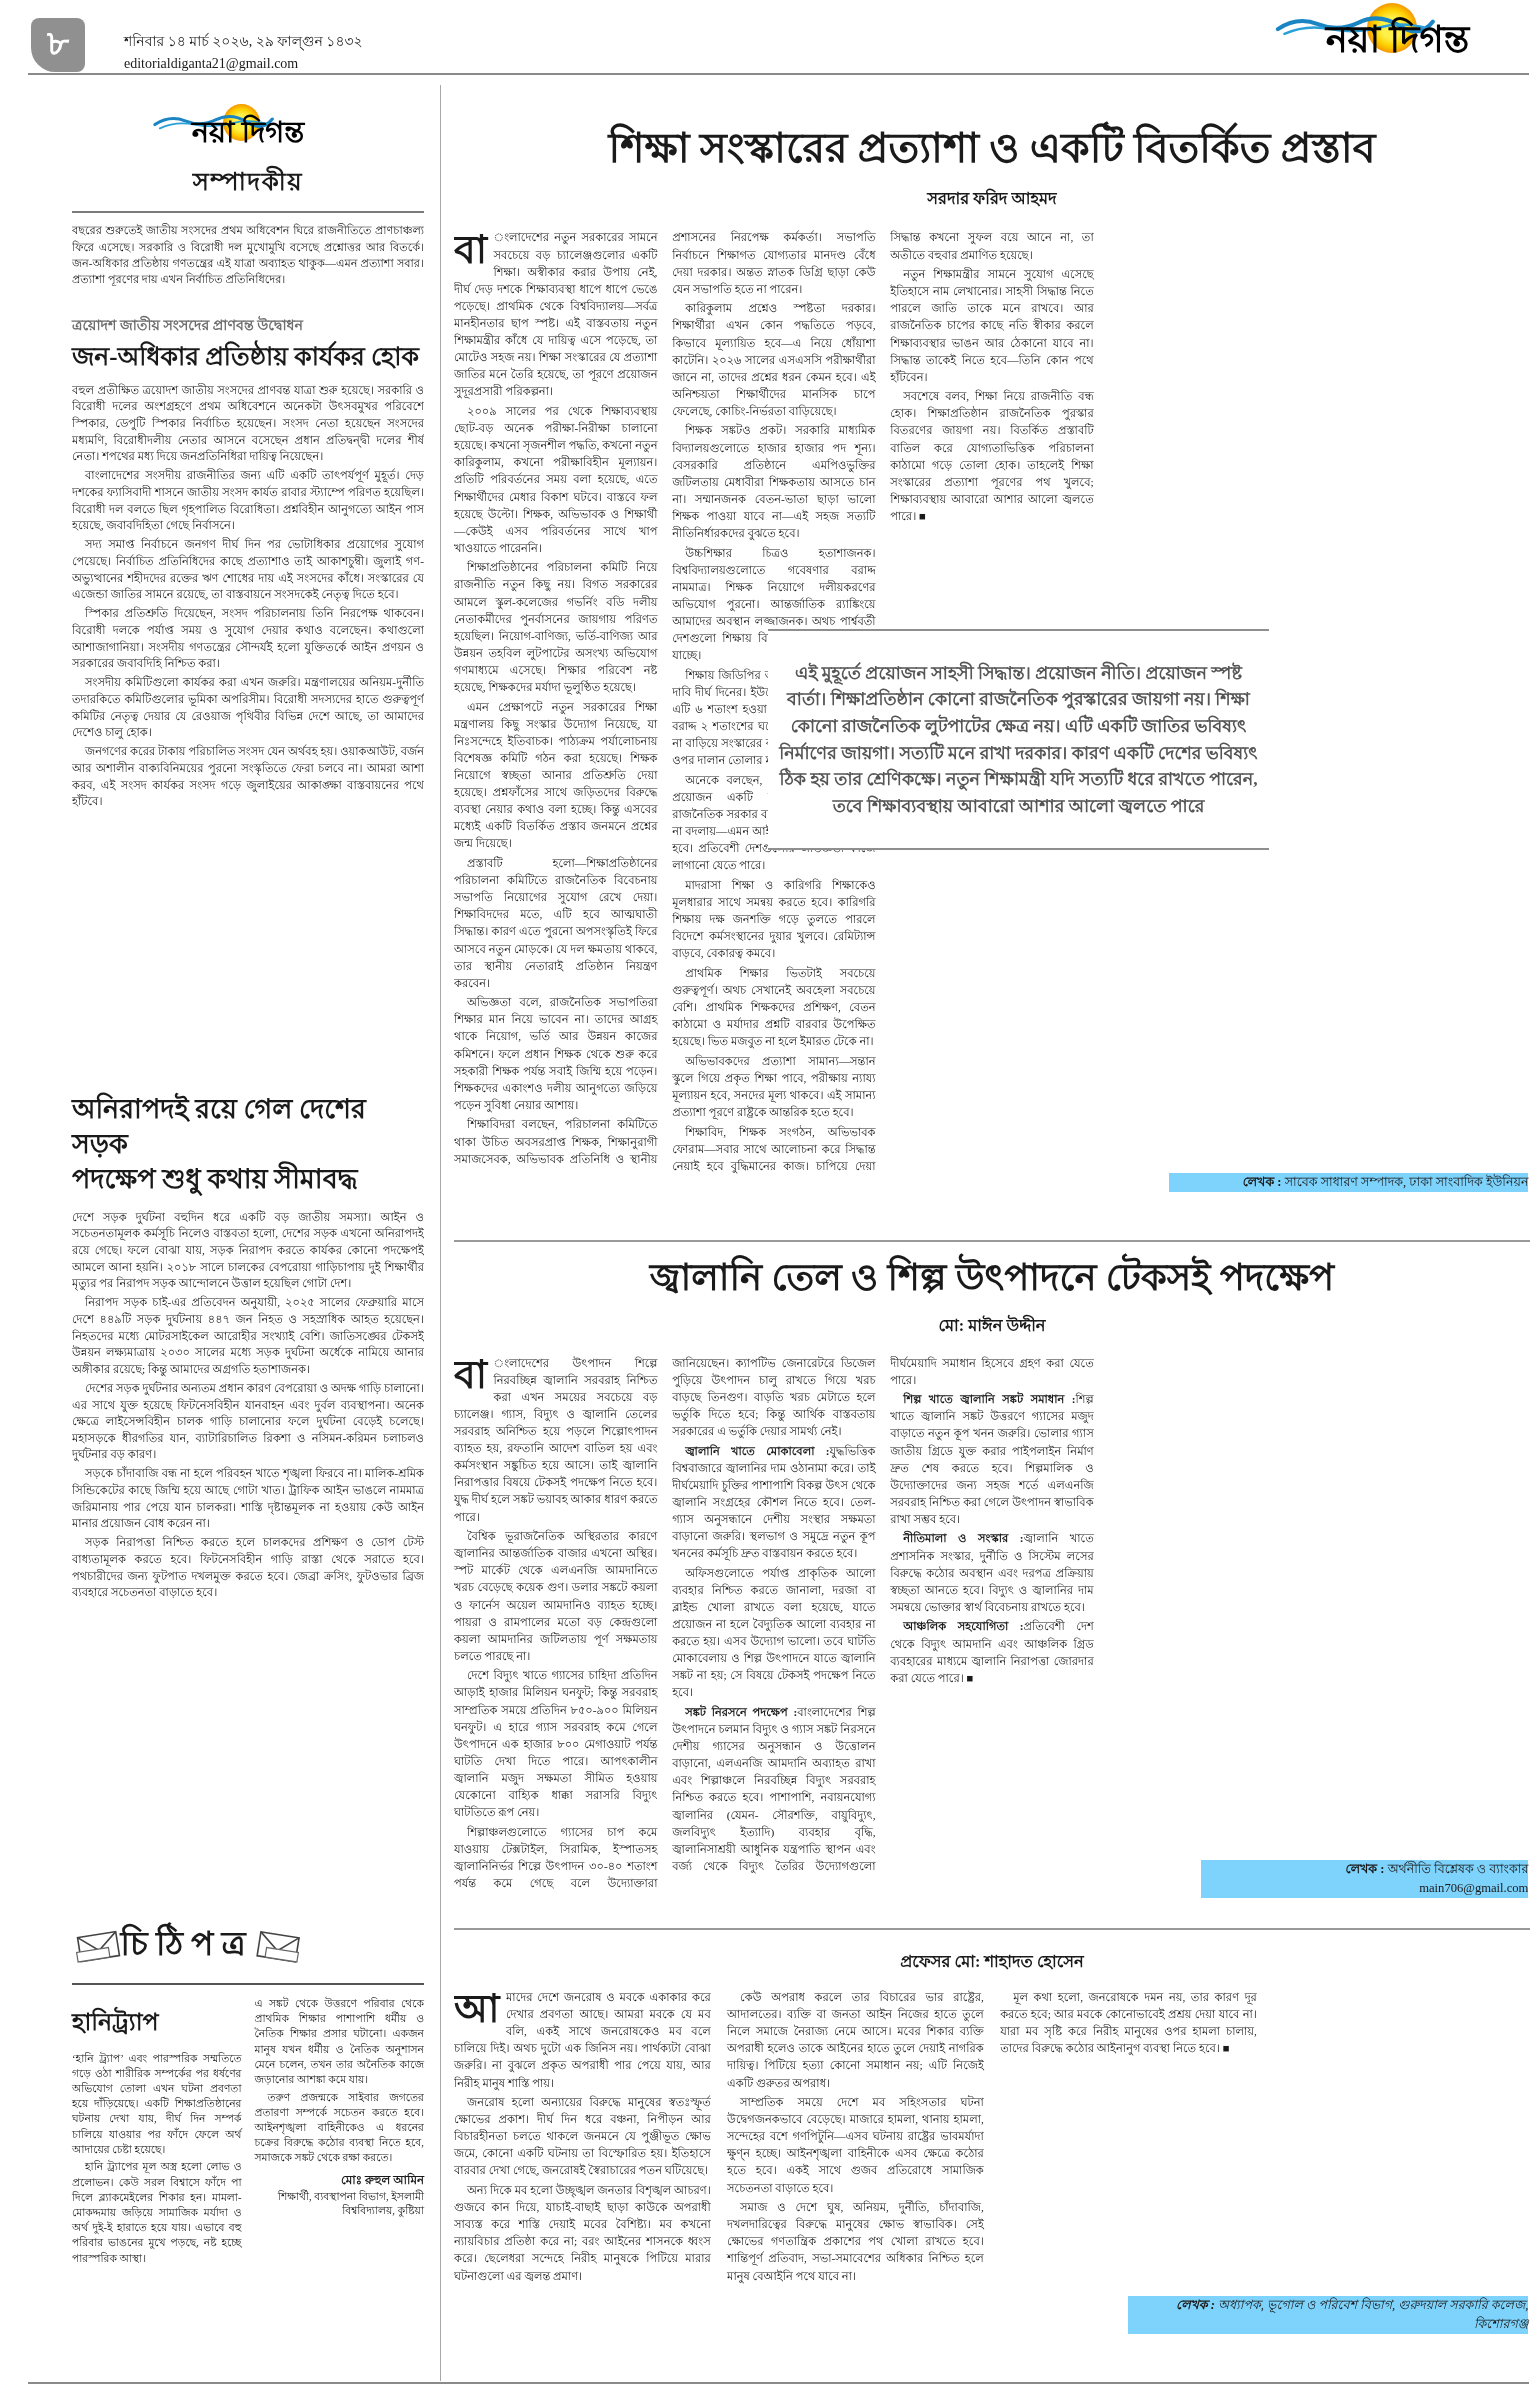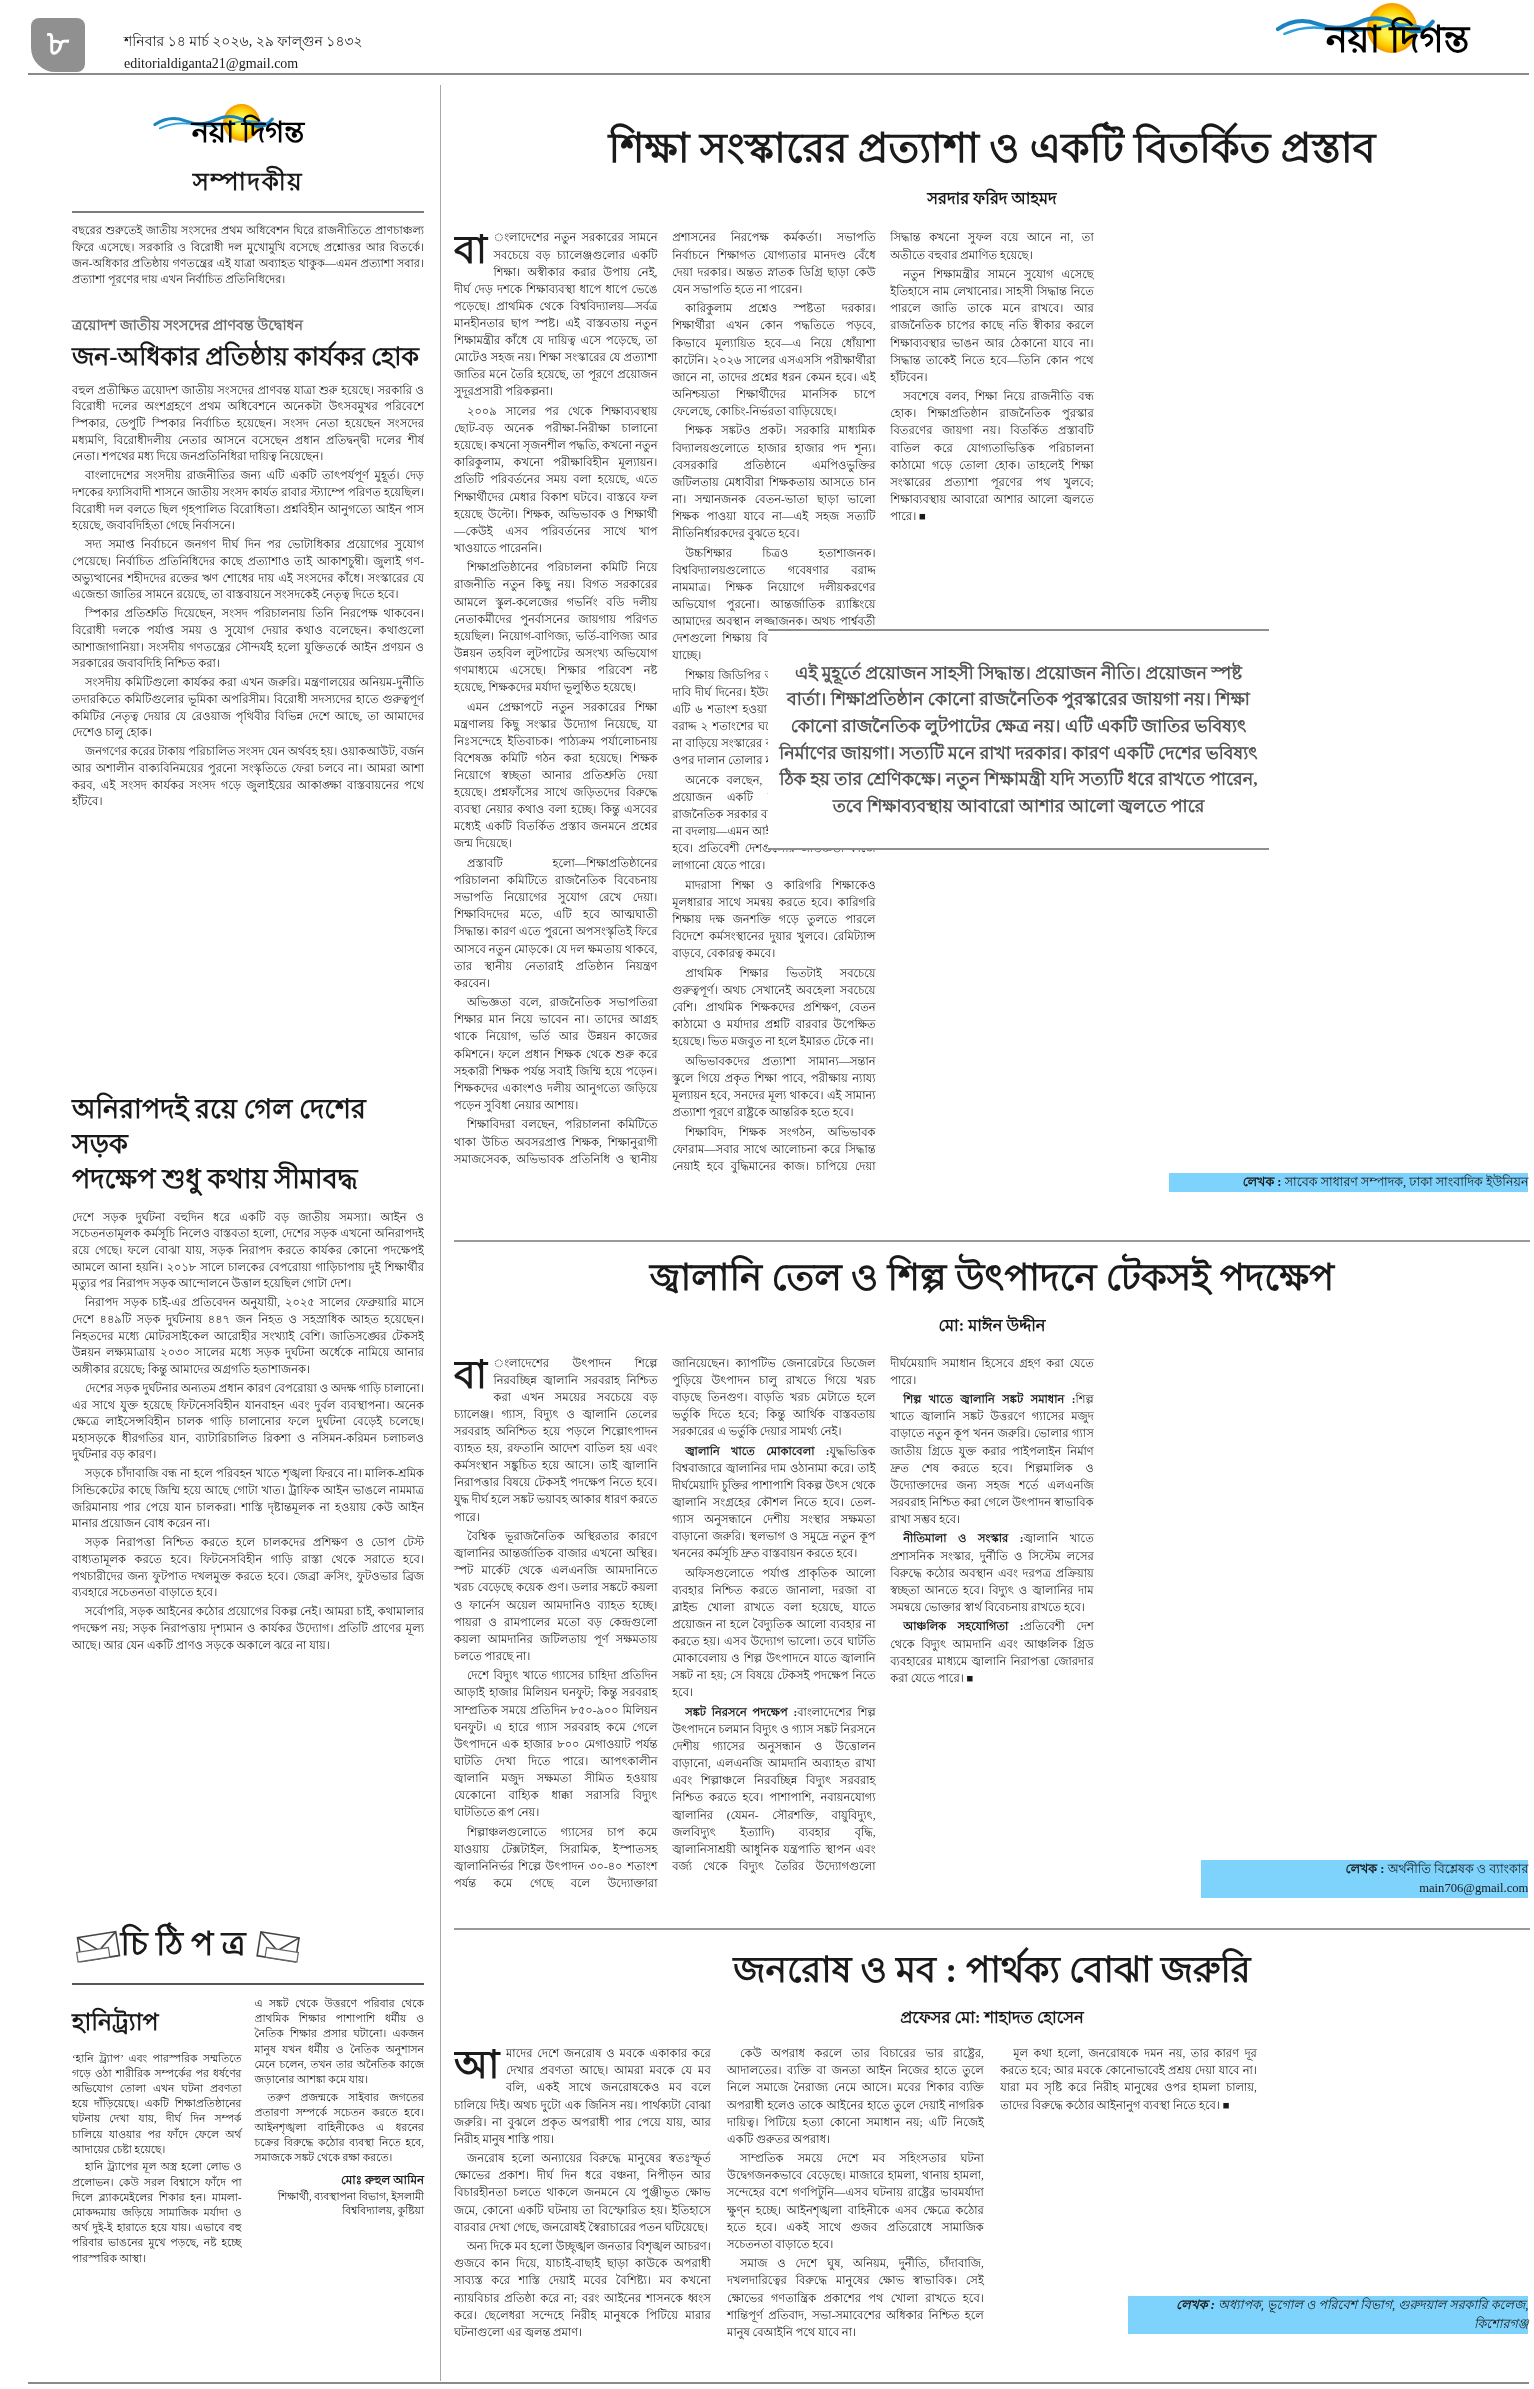--- a/index.html
+++ b/index.html
@@ -139,21 +139,20 @@
       <div class="ed2-title">
         <div>অনিরাপদই রয়ে গেল দেশের সড়ক</div>
         <div>পদক্ষেপ শুধু কথায় সীমাবদ্ধ</div>
       </div>
       <div class="ed-body ed2-body">
           <p class="para"><span>দেশে সড়ক দুর্ঘটনা বহুদিন ধরে একটি বড় জাতীয় সমস্যা। আইন ও সচেতনতামূলক কর্মসূচি নিলেও বাস্তবতা হলো, দেশের সড়ক এখনো অনিরাপদই রয়ে গেছে। ফলে বোঝা যায়, সড়ক নিরাপদ করতে কার্যকর কোনো পদক্ষেপই আমলে আনা হয়নি। ২০১৮ সালে চালকের বেপরোয়া গাড়িচাপায় দুই শিক্ষার্থীর মৃত্যুর পর নিরাপদ সড়ক আন্দোলনে উত্তাল হয়েছিল গোটা দেশ।</span></p>
           <p class="para"><span>নিরাপদ সড়ক চাই-এর প্রতিবেদন অনুযায়ী, ২০২৫ সালের ফেব্রুয়ারি মাসে দেশে ৪৪৯টি সড়ক দুর্ঘটনায় ৪৪৭ জন নিহত ও সহস্রাধিক আহত হয়েছেন। নিহতদের মধ্যে মোটরসাইকেল আরোহীর সংখ্যাই বেশি। জাতিসঙ্ঘের টেকসই উন্নয়ন লক্ষ্যমাত্রায় ২০৩০ সালের মধ্যে সড়ক দুর্ঘটনা অর্ধেকে নামিয়ে আনার অঙ্গীকার রয়েছে; কিন্তু আমাদের অগ্রগতি হতাশাজনক।</span></p>
           <p class="para"><span>দেশের সড়ক দুর্ঘটনার অন্যতম প্রধান কারণ বেপরোয়া ও অদক্ষ গাড়ি চালানো। এর সাথে যুক্ত হয়েছে ফিটনেসবিহীন যানবাহন এবং দুর্বল ব্যবস্থাপনা। অনেক ক্ষেত্রে লাইসেন্সবিহীন চালক গাড়ি চালানোর ফলে দুর্ঘটনা বেড়েই চলেছে। মহাসড়কে ধীরগতির যান, ব্যাটারিচালিত রিকশা ও নসিমন-করিমন চলাচলও দুর্ঘটনার বড় কারণ।</span></p>
           <p class="para"><span>সড়কে চাঁদাবাজি বন্ধ না হলে পরিবহন খাতে শৃঙ্খলা ফিরবে না। মালিক-শ্রমিক সিন্ডিকেটের কাছে জিম্মি হয়ে আছে গোটা খাত। ট্রাফিক আইন ভাঙলে নামমাত্র জরিমানায় পার পেয়ে যান চালকরা। শাস্তি দৃষ্টান্তমূলক না হওয়ায় কেউ আইন মানার প্রয়োজন বোধ করেন না।</span></p>
           <p class="para"><span>সড়ক নিরাপত্তা নিশ্চিত করতে হলে চালকদের প্রশিক্ষণ ও ডোপ টেস্ট বাধ্যতামূলক করতে হবে। ফিটনেসবিহীন গাড়ি রাস্তা থেকে সরাতে হবে। পথচারীদের জন্য ফুটপাত দখলমুক্ত করতে হবে। জেব্রা ক্রসিং, ফুটওভার ব্রিজ ব্যবহারে সচেতনতা বাড়াতে হবে।</span></p>
-          <p class="para"><span>সর্বোপরি, সড়ক আইনের কঠোর প্রয়োগের বিকল্প নেই। আমরা চাই, কথামালার পদক্ষেপ নয়; সড়ক নিরাপত্তায় দৃশ্যমান ও কার্যকর উদ্যোগ। প্রতিটি প্রাণের মূল্য আছে। আর যেন একটি প্রাণও সড়কে অকালে ঝরে না যায়।</span></p>
         </div>
     </div>
 
     <div class="letters">
       <div class="lt-head">
         <span class="env">
           <svg width="47" height="37" viewBox="0 0 58 46">
             <rect x="6" y="12" width="48" height="30" fill="#fff" stroke="#444" stroke-width="2"></rect>
             <polyline points="6,12 30,32 54,12" fill="none" stroke="#444" stroke-width="2"></polyline>
             <rect x="2" y="30" width="40" height="12" fill="#fff" stroke="#666" stroke-width="1.5"></rect>
@@ -243,21 +242,20 @@
         <span class="note-label">লেখক :</span>
         <span>অর্থনীতি বিশ্লেষক ও ব্যাংকার</span>
       </div>
       <div>main706@gmail.com</div>
     </div>
   </div>
 
   <div class="hr" id="hr-a2"></div>
 
   <div class="article" id="a3">
-    <div class="a-title">জনরোষ ও মব : পার্থক্য বোঝা জরুরি</div>
     <div class="a-byline">প্রফেসর মো: শাহাদত হোসেন</div>
     <div class="a-body">
         <p class="para"><span class="dropcap">আ</span><span>মাদের দেশে জনরোষ ও মবকে একাকার করে দেখার প্রবণতা আছে। আমরা মবকে যে মব বলি, একই সাথে জনরোষকেও মব বলে চালিয়ে দিই। অথচ দুটো এক জিনিস নয়। পার্থক্যটা বোঝা জরুরি। না বুঝলে প্রকৃত অপরাধী পার পেয়ে যায়, আর নিরীহ মানুষ শাস্তি পায়।</span></p>
         <p class="para"><span>জনরোষ হলো অন্যায়ের বিরুদ্ধে মানুষের স্বতঃস্ফূর্ত ক্ষোভের প্রকাশ। দীর্ঘ দিন ধরে বঞ্চনা, নিপীড়ন আর বিচারহীনতা চলতে থাকলে জনমনে যে পুঞ্জীভূত ক্ষোভ জমে, কোনো একটি ঘটনায় তা বিস্ফোরিত হয়। ইতিহাসে বারবার দেখা গেছে, জনরোষই স্বৈরাচারের পতন ঘটিয়েছে।</span></p>
         <p class="para"><span>অন্য দিকে মব হলো উচ্ছৃঙ্খল জনতার বিশৃঙ্খল আচরণ। গুজবে কান দিয়ে, যাচাই-বাছাই ছাড়া কাউকে অপরাধী সাব্যস্ত করে শাস্তি দেয়াই মবের বৈশিষ্ট্য। মব কখনো ন্যায়বিচার প্রতিষ্ঠা করে না; বরং আইনের শাসনকে ধ্বংস করে। ছেলেধরা সন্দেহে নিরীহ মানুষকে পিটিয়ে মারার ঘটনাগুলো এর জ্বলন্ত প্রমাণ।</span></p>
         <p class="para"><span>কেউ অপরাধ করলে তার বিচারের ভার রাষ্ট্রের, আদালতের। ব্যক্তি বা জনতা আইন নিজের হাতে তুলে নিলে সমাজে নৈরাজ্য নেমে আসে। মবের শিকার ব্যক্তি অপরাধী হলেও তাকে আইনের হাতে তুলে দেয়াই নাগরিক দায়িত্ব। পিটিয়ে হত্যা কোনো সমাধান নয়; এটি নিজেই একটি গুরুতর অপরাধ।</span></p>
         <p class="para"><span>সাম্প্রতিক সময়ে দেশে মব সহিংসতার ঘটনা উদ্বেগজনকভাবে বেড়েছে। মাজারে হামলা, থানায় হামলা, সন্দেহের বশে গণপিটুনি—এসব ঘটনায় রাষ্ট্রের ভাবমর্যাদা ক্ষুণ্ন হচ্ছে। আইনশৃঙ্খলা বাহিনীকে এসব ক্ষেত্রে কঠোর হতে হবে। একই সাথে গুজব প্রতিরোধে সামাজিক সচেতনতা বাড়াতে হবে।</span></p>
         <p class="para"><span>সমাজ ও দেশে ঘুষ, অনিয়ম, দুর্নীতি, চাঁদাবাজি, দখলদারিত্বের বিরুদ্ধে মানুষের ক্ষোভ স্বাভাবিক। সেই ক্ষোভের গণতান্ত্রিক প্রকাশের পথ খোলা রাখতে হবে। শান্তিপূর্ণ প্রতিবাদ, সভা-সমাবেশের অধিকার নিশ্চিত হলে মানুষ বেআইনি পথে যাবে না।</span></p>
         <p class="para"><span>মূল কথা হলো, জনরোষকে দমন নয়, তার কারণ দূর করতে হবে; আর মবকে কোনোভাবেই প্রশ্রয় দেয়া যাবে না। যারা মব সৃষ্টি করে নিরীহ মানুষের ওপর হামলা চালায়, তাদের বিরুদ্ধে কঠোর আইনানুগ ব্যবস্থা নিতে হবে। ■</span></p>
       </div>

